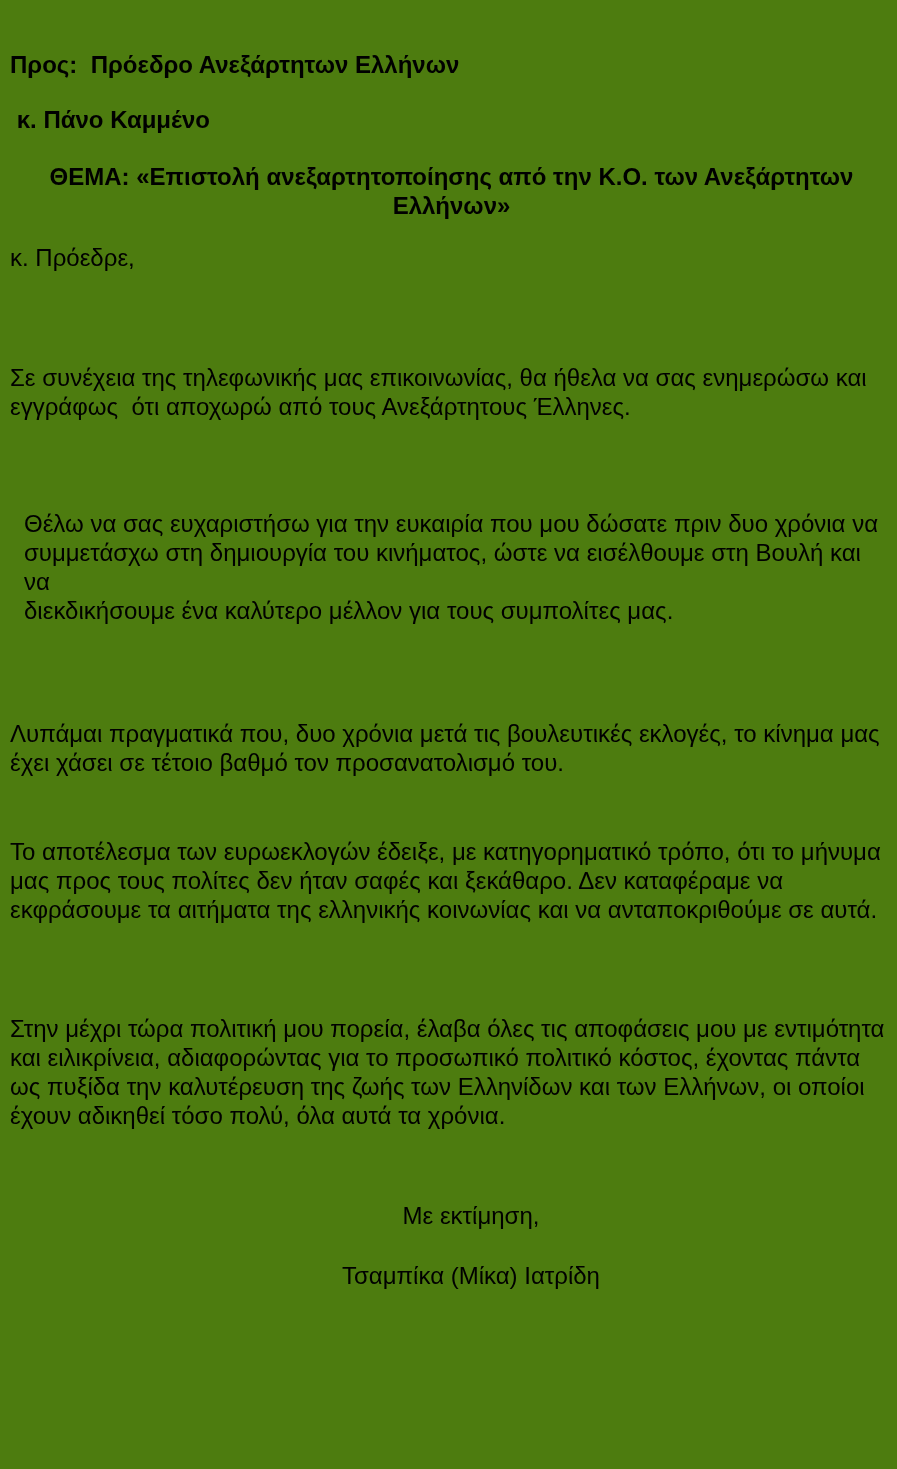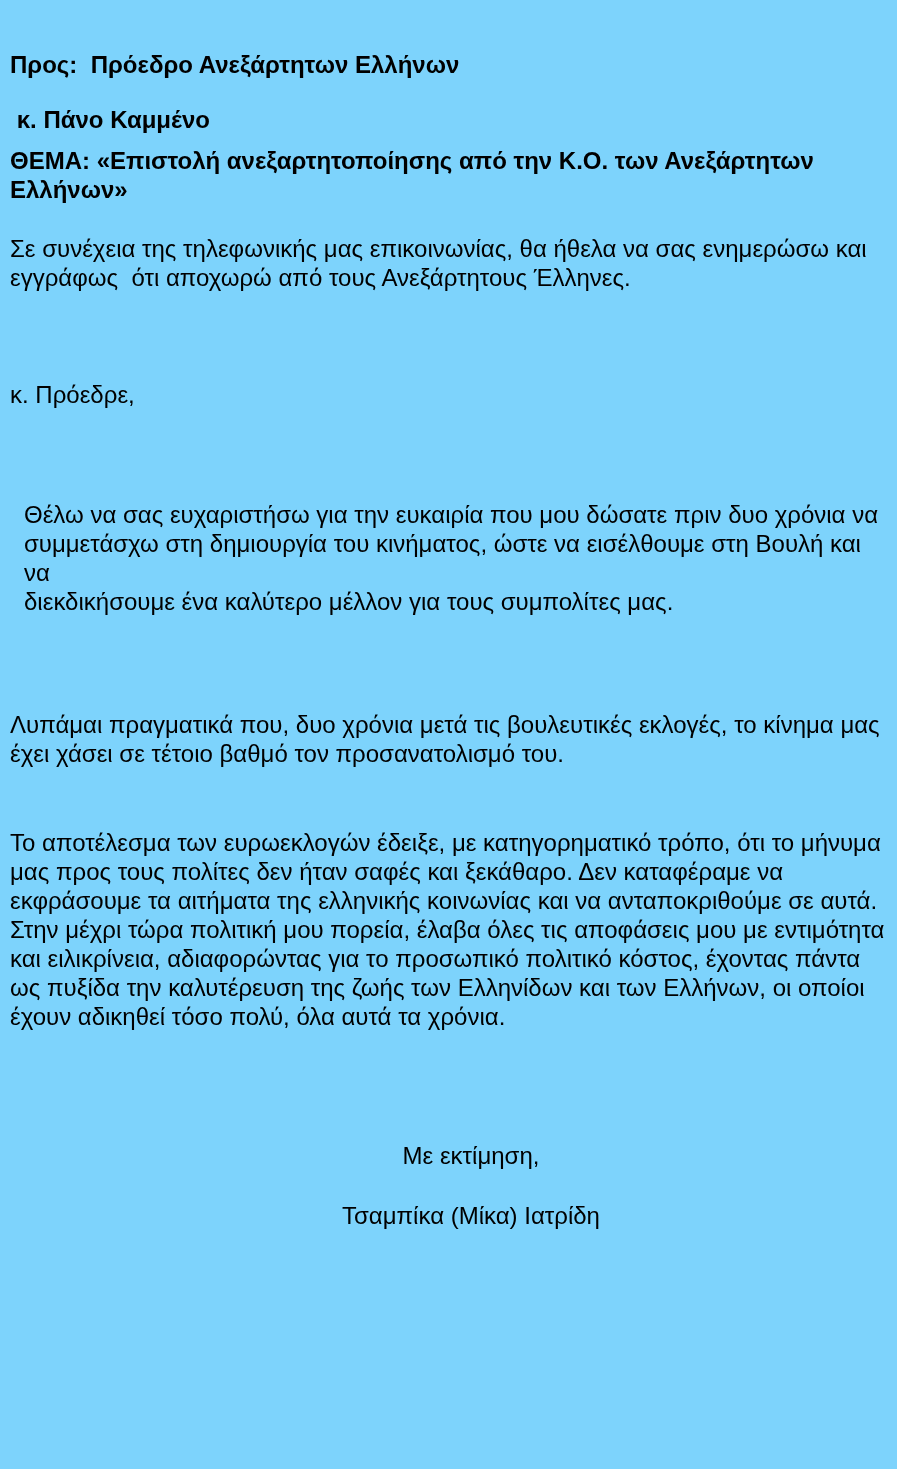--- a/index.html
+++ b/index.html
@@ -5,68 +5,68 @@
   html, body {
     margin: 0;
     padding: 0;
     background: #ffffff;
   }
   .page {
     position: relative;
     width: 897px;
     height: 1469px;
     box-sizing: border-box;
-    background: #7dd3fc;
+    background: #4d7c0f;
     color: #000000;
     font-family: "Liberation Sans", sans-serif;
     font-size: 24px;
     line-height: 29px;
     padding-top: 50px;
     overflow: hidden;
   }
   .line {
     padding-left: 10px;
     padding-right: 4px;
     white-space: pre-wrap;
   }
   .bold { font-weight: bold; }
   .sig {
     text-align: center;
     white-space: pre-wrap;
     padding-left: 45px;
   }
   
   .block-pros       { margin-bottom: 26px; }
-  .block-name       { margin-bottom: 12px; }
-  .block-subject    { margin-bottom: 30px; }
+  .block-name       { margin-bottom: 28px; }
+  .block-subject    { margin-bottom: 23px; text-align: center; }
   .block-salutation { margin-bottom: 91px; }
   .block-para1      { margin-bottom: 88px; }
   .block-para2      { margin-bottom: 94px; padding-left: 24px; }
   .block-para3      { margin-bottom: 60px; }
-  .block-para4      { }
-  .block-para5      { margin-bottom: 110px; }
+  .block-para4      { margin-bottom: 90px; }
+  .block-para5      { margin-bottom: 71px; }
   .block-closing    { margin-bottom: 31px; }
   .block-signame    { margin-bottom: 29px; }
 </style>
 </head>
 <body>
 
 <div class="page">
 
   <div class="line bold block-pros">Προς:  Πρόεδρο Ανεξάρτητων Ελλήνων</div>
 
   <div class="line bold block-name"> κ. Πάνο Καμμένο</div>
 
   <div class="line bold block-subject">ΘΕΜΑ: «Επιστολή ανεξαρτητοποίησης από την Κ.Ο. των Ανεξάρτητων
 Ελλήνων»</div>
 
+  <div class="line block-salutation">κ. Πρόεδρε,</div>
+
   <div class="line block-para1">Σε συνέχεια της τηλεφωνικής μας επικοινωνίας, θα ήθελα να σας ενημερώσω και
 εγγράφως  ότι αποχωρώ από τους Ανεξάρτητους Έλληνες.</div>
-
-  <div class="line block-salutation">κ. Πρόεδρε,</div>
 
   <div class="line block-para2">Θέλω να σας ευχαριστήσω για την ευκαιρία που μου δώσατε πριν δυο χρόνια να
 συμμετάσχω στη δημιουργία του κινήματος, ώστε να εισέλθουμε στη Βουλή και να
 διεκδικήσουμε ένα καλύτερο μέλλον για τους συμπολίτες μας.</div>
 
   <div class="line block-para3">Λυπάμαι πραγματικά που, δυο χρόνια μετά τις βουλευτικές εκλογές, το κίνημα μας
 έχει χάσει σε τέτοιο βαθμό τον προσανατολισμό του.</div>
 
   <div class="line block-para4">Το αποτέλεσμα των ευρωεκλογών έδειξε, με κατηγορηματικό τρόπο, ότι το μήνυμα
 μας προς τους πολίτες δεν ήταν σαφές και ξεκάθαρο. Δεν καταφέραμε να

